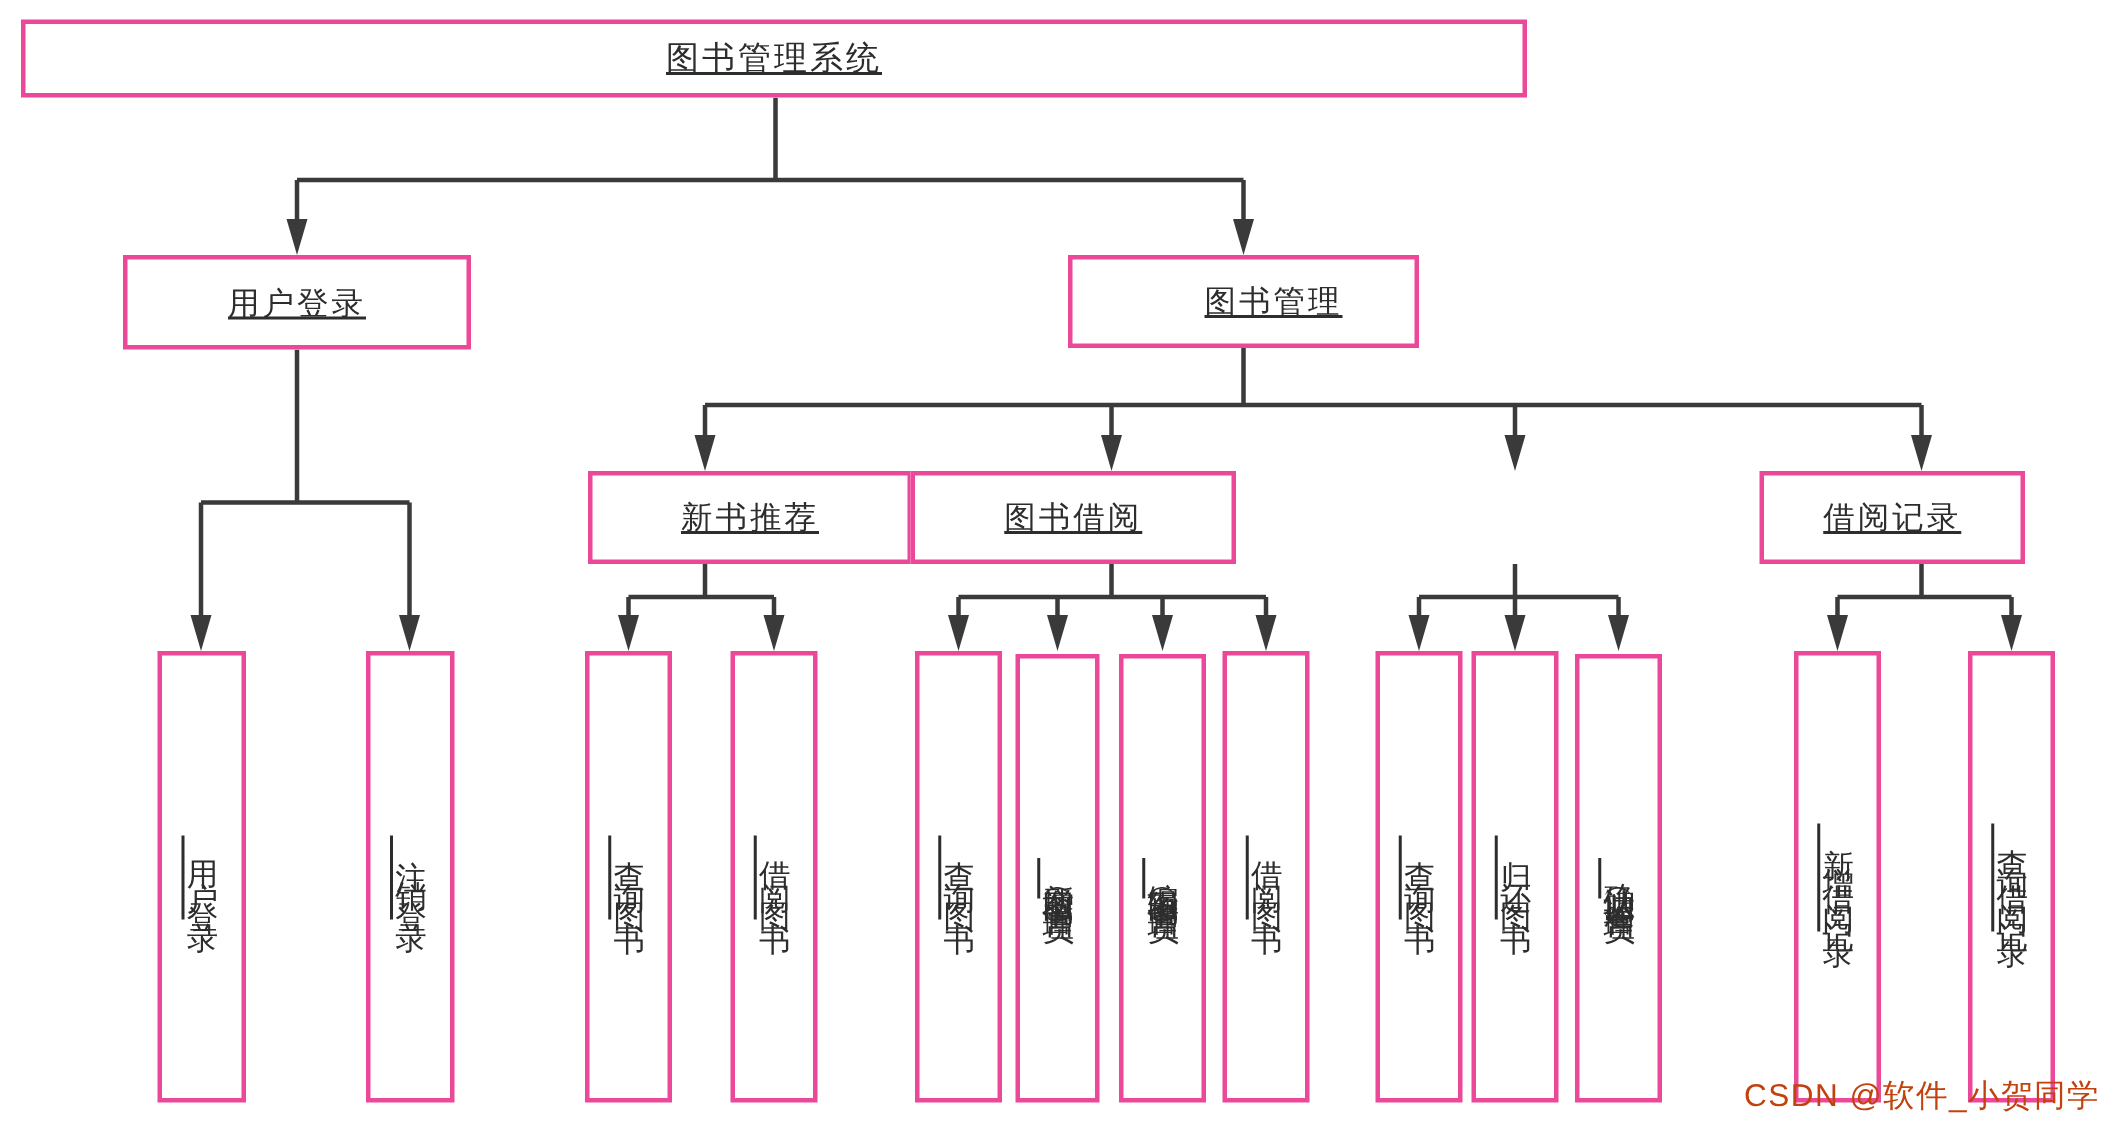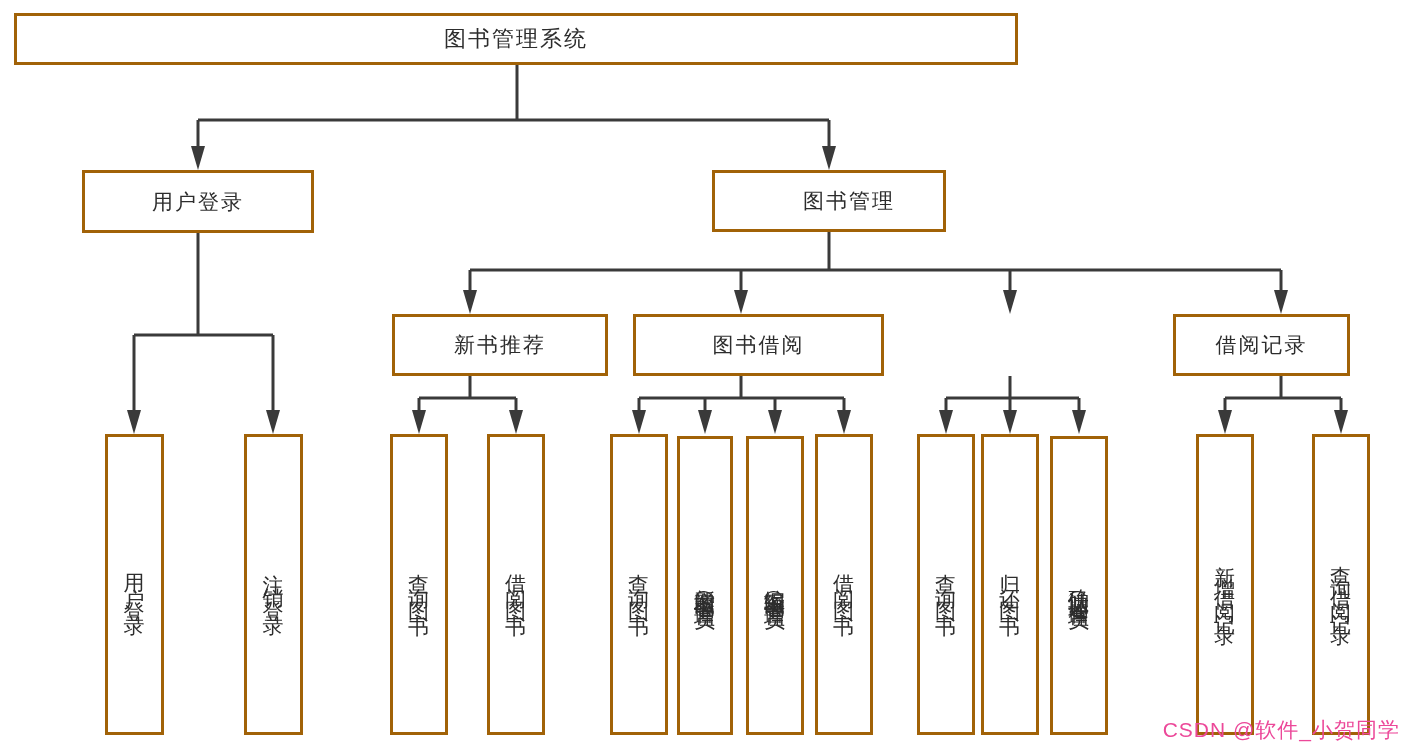--- a/index.html
+++ b/index.html
@@ -2,34 +2,34 @@
 <html><head>
 <meta charset="utf-8">
 <style>
   html,body{margin:0;padding:0;background:#ffffff;}
   .stage{
     position:relative;width:1405px;height:747px;background:#ffffff;
     font-family:"Liberation Sans","DejaVu Sans",sans-serif;overflow:hidden;
   }
   svg.connectors{position:absolute;left:0;top:0;z-index:1;}
   .box{
-    position:absolute;box-sizing:border-box;border:3px solid #a16207;background:#ffffff;
-    display:flex;align-items:center;justify-content:center;color:#2d2d2d;z-index:2;
+    position:absolute;box-sizing:border-box;border:3px solid #ec4899;background:#ffffff;
+    display:flex;align-items:center;justify-content:center;color:#2d2d2d;z-index:2;text-decoration:underline;
   }
   .hbox{font-size:21px;letter-spacing:2px;}
   .root{font-size:22px;}
   .vbox span{
     writing-mode:vertical-rl;text-orientation:mixed;
     font-size:21px;line-height:1;letter-spacing:14px;
   }
   .vbox span.med{letter-spacing:12px;}
   .vbox span.long{letter-spacing:3px;}
   .watermark{
     position:absolute;right:5px;bottom:3px;z-index:10;
-    font-size:21px;color:#ec4899;letter-spacing:1px;white-space:nowrap;
+    font-size:21px;color:#c2410c;letter-spacing:1px;white-space:nowrap;
   }
 </style>
 </head>
 <body>
 
 <div class="stage">
 
   <svg class="connectors" width="1405" height="747">
     <g stroke="#3a3a3a" stroke-width="3" fill="none">
       <path d="M517 65 V120 M198 120 H829"></path>
@@ -89,21 +89,21 @@
   <div class="box hbox" style="left:82px;top:170px;width:232px;height:63px;">
     <span>用户登录</span>
   </div>
   <div class="box hbox" style="left:712px;top:170px;width:234px;height:62px;padding-left:40px;">
     <span>图书管理</span>
   </div>
 
   <div class="box hbox" style="left:362px;top:314px;width:216px;height:62px;margin-left:30px;">
     <span>新书推荐</span>
   </div>
-  <div class="box hbox" style="left:633px;top:314px;width:251px;height:62px;">
+  <div class="box hbox" style="left:607px;top:314px;width:217px;height:62px;">
     <span>图书借阅</span>
   </div>
   <div class="box hbox" style="left:1173px;top:314px;width:177px;height:62px;">
     <span>借阅记录</span>
   </div>
 
   <div class="box vbox" style="left:105px;top:434px;width:59px;height:301px;">
     <span>用户登录</span>
   </div>
   <div class="box vbox" style="left:244px;top:434px;width:59px;height:301px;">

